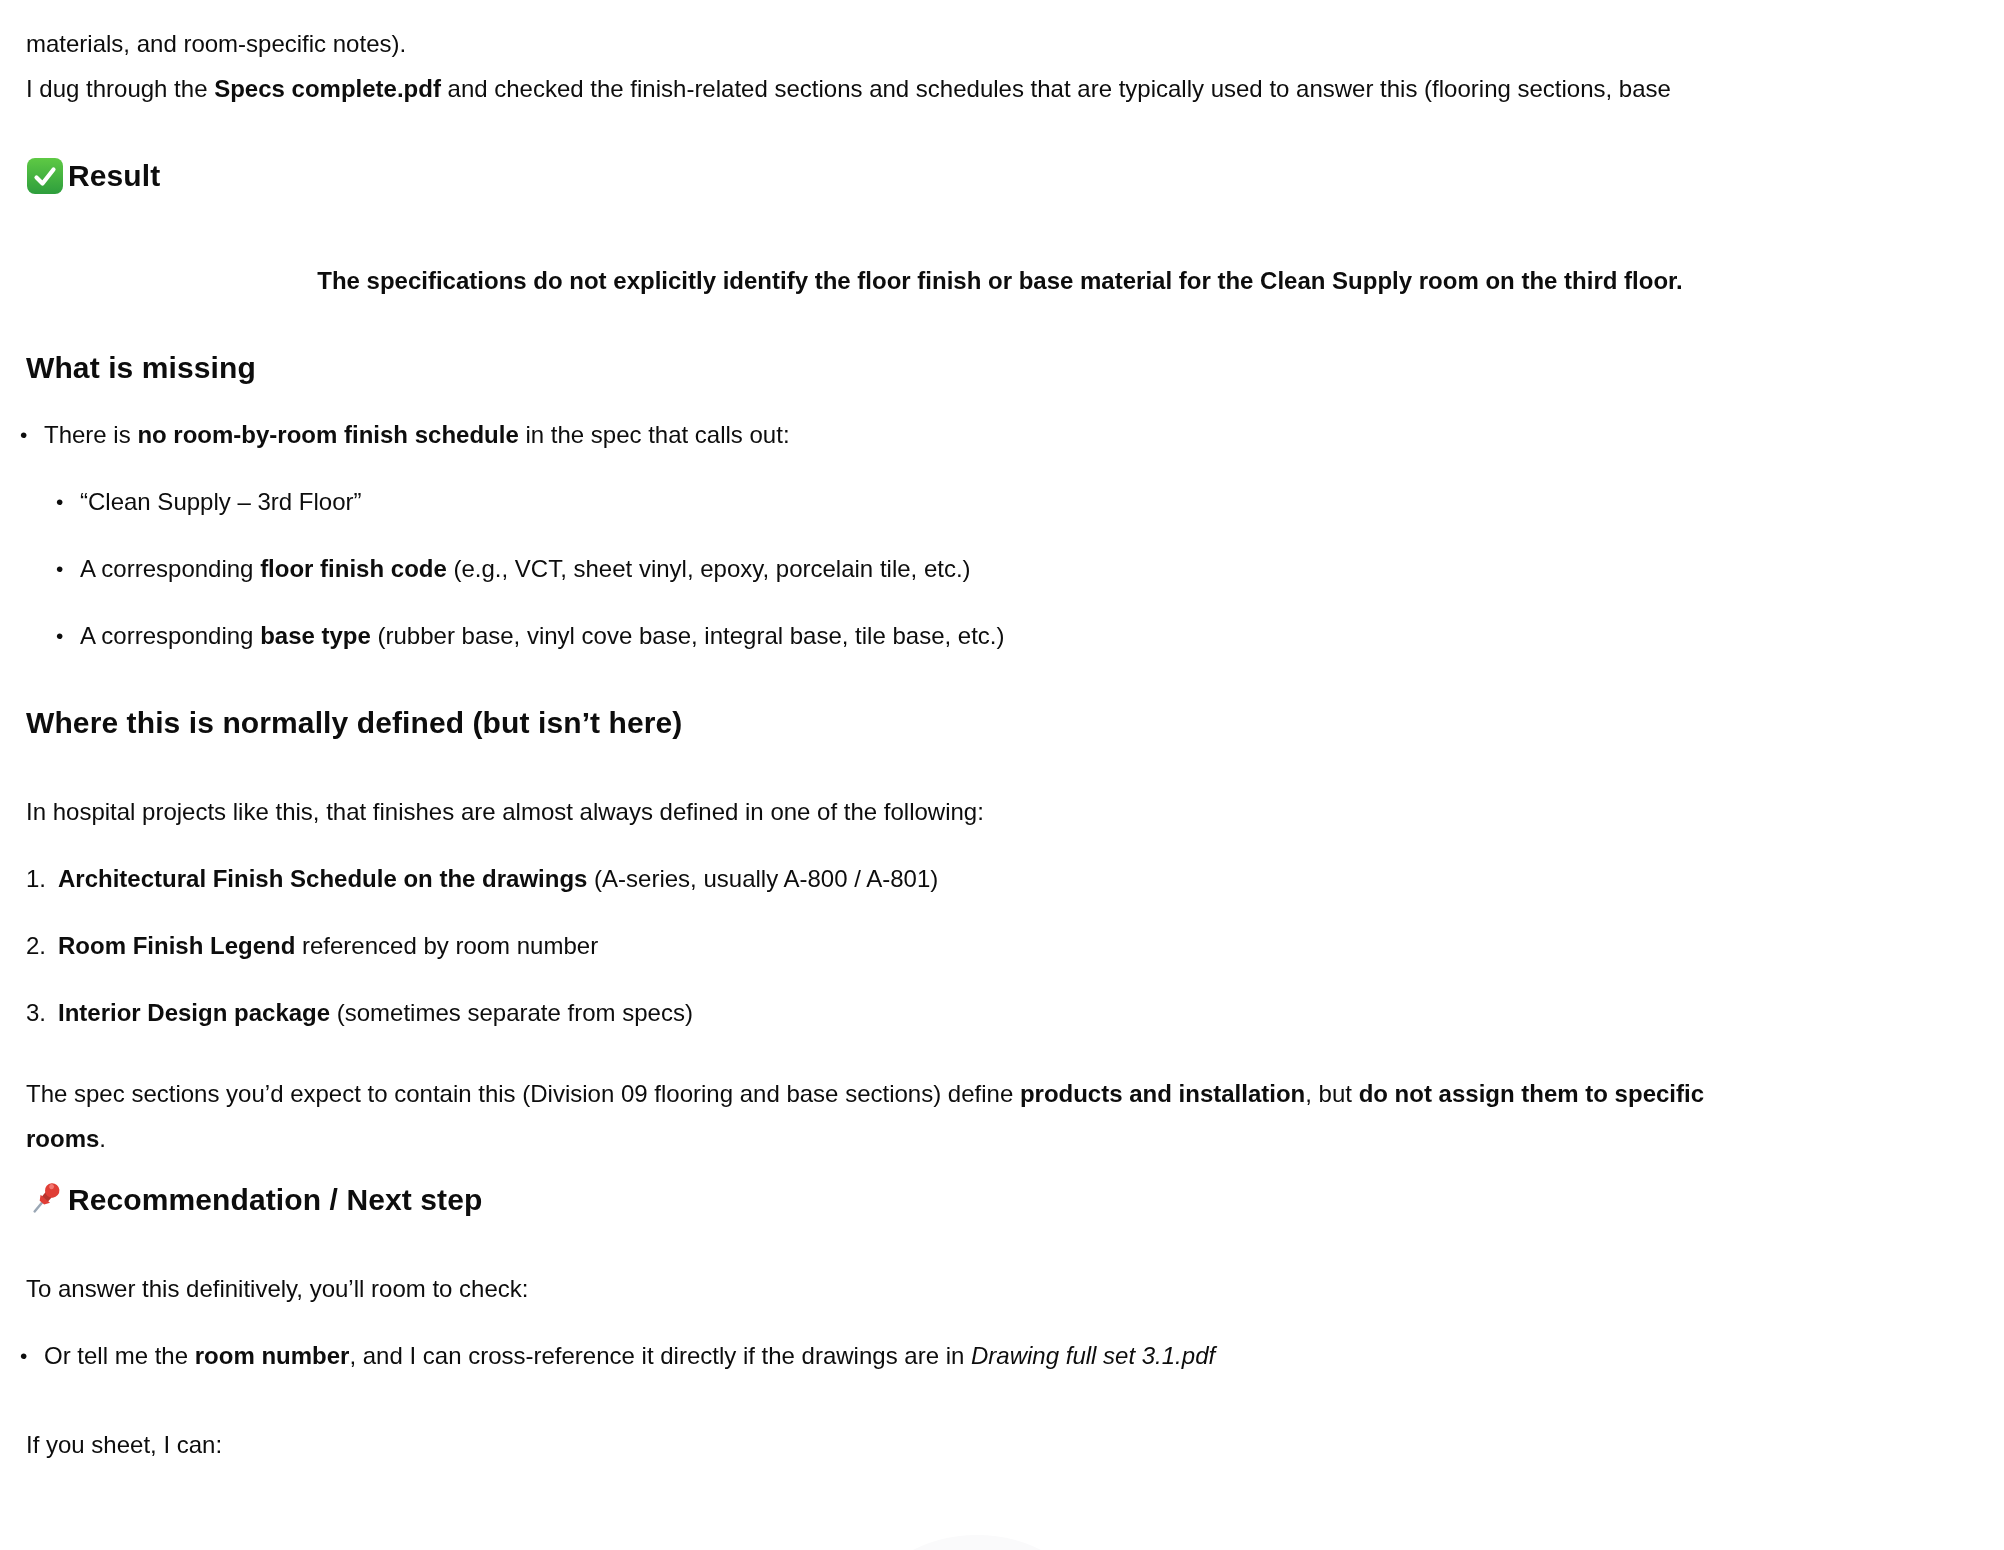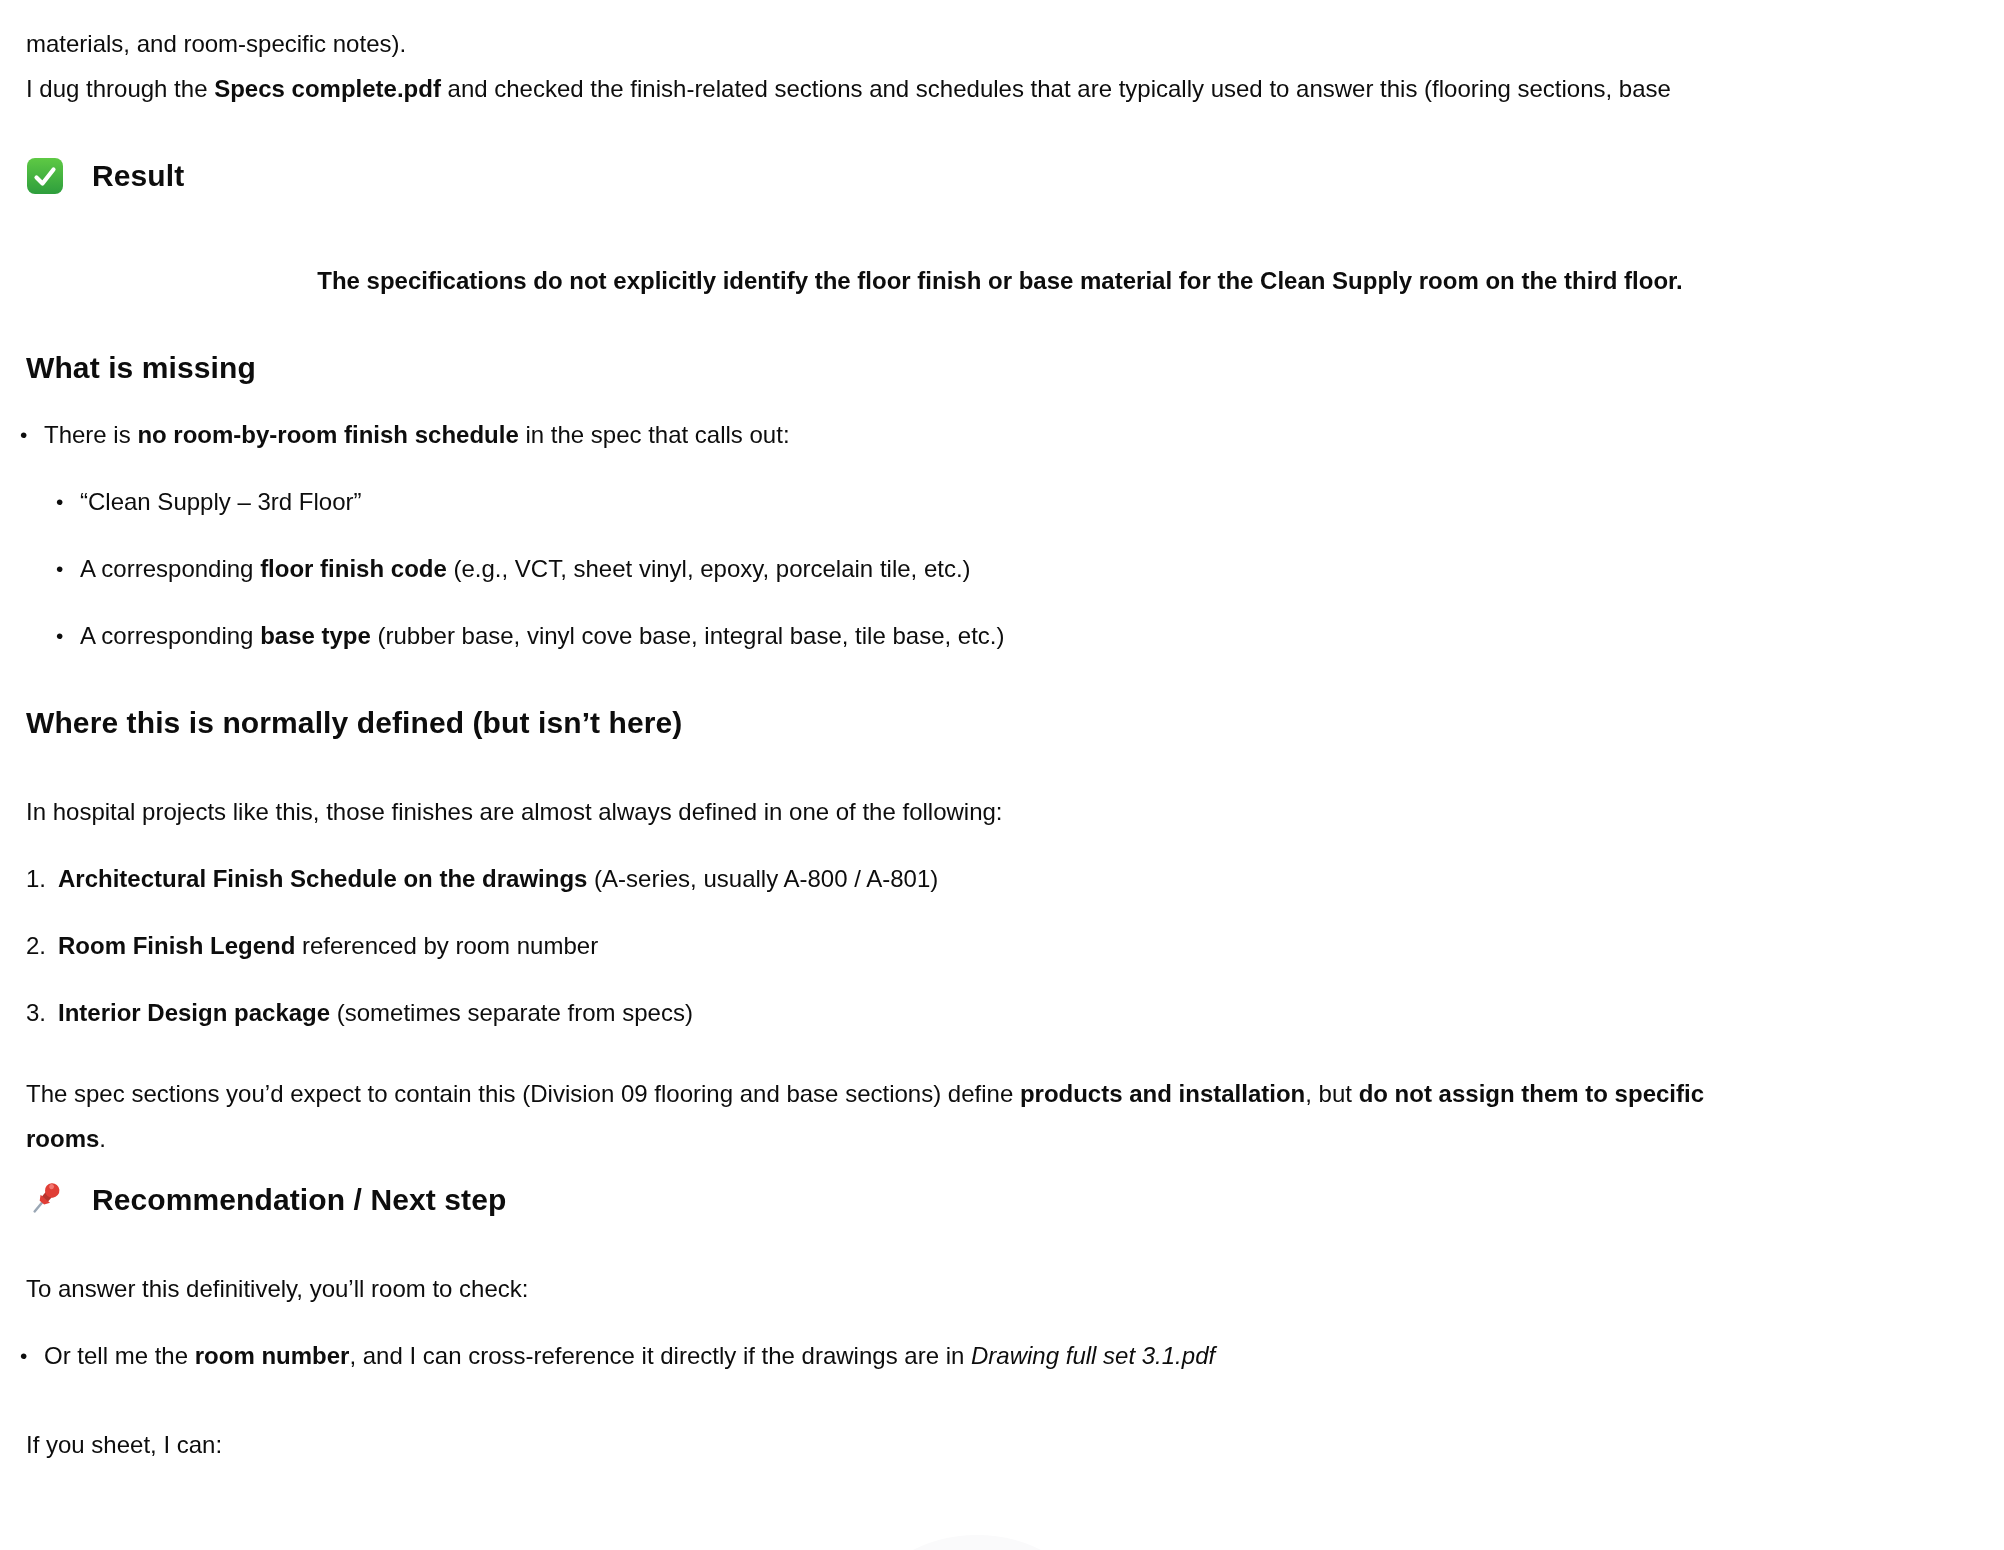--- a/index.html
+++ b/index.html
@@ -23,21 +23,21 @@
   .block-p.tight { margin-top: 36px; }
   .block-p.statement { margin-top: 60px; text-align: center; }
 
   h3.block-h {
     margin-top: 42px;
     font-size: 30px;
     font-weight: 700;
     line-height: 45px;
     display: flex;
     align-items: center;
-    gap: 28px;
+    gap: 4px;
     letter-spacing: 0.1px;
   }
   h3.block-h.tight { margin-top: 16px; }
   h3.block-h .h-label { line-height: 45px; }
   .emoji { flex: none; display: inline-flex; }
 
   ul.bullet-list { list-style: none; margin: 22px 0 0 18px; padding: 0; }
   ul.bullet-list > li { position: relative; }
   ul.bullet-list > li + li { margin-top: 22px; }
   ul.bullet-list > li::before {
@@ -130,21 +130,21 @@
           </li>
       </ul>
     </li>
   </ul>
 
   <h3 class="block-h">
     <span class="h-label">Where this is normally defined (but isn’t here)</span>
   </h3>
 
   <div class="block-p">
-      <div class="rt-line"><span>In hospital projects like this, those finishes are almost always defined in one of the following:</span></div>
+      <div class="rt-line"><span>In hospital projects like this, that finishes are almost always defined in one of the following:</span></div>
     </div>
 
   <ol class="num-list">
     <li>
       <span class="ol-num">1.</span>
       <div class="rt">
           <div class="rt-line"><span class="b">Architectural Finish Schedule on the drawings</span><span> (A-series, usually A-800 / A-801)</span></div>
         </div>
     </li>
     <li>

